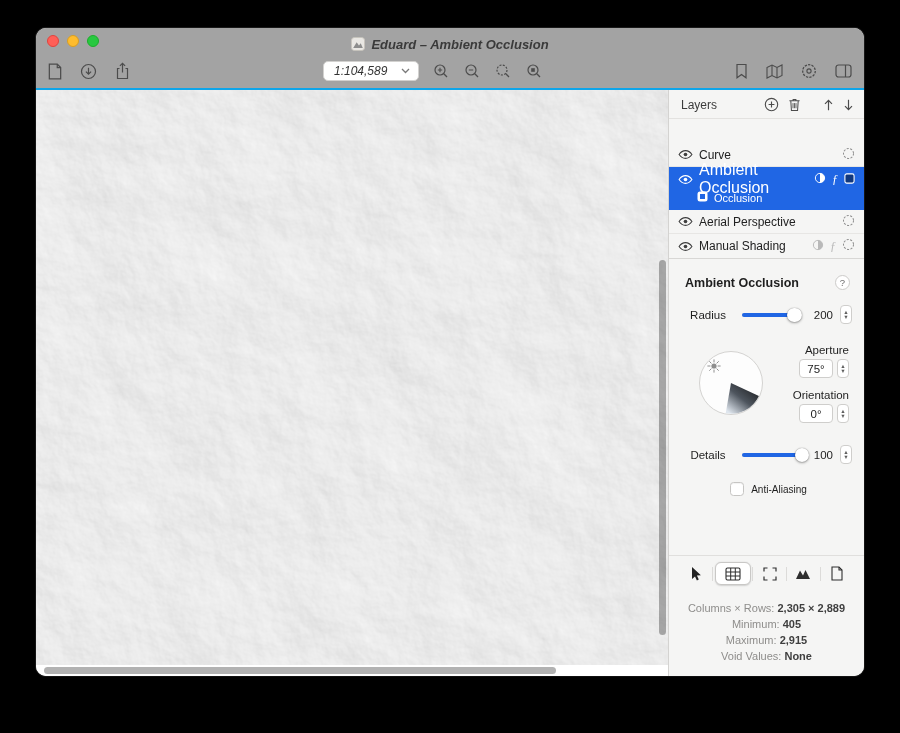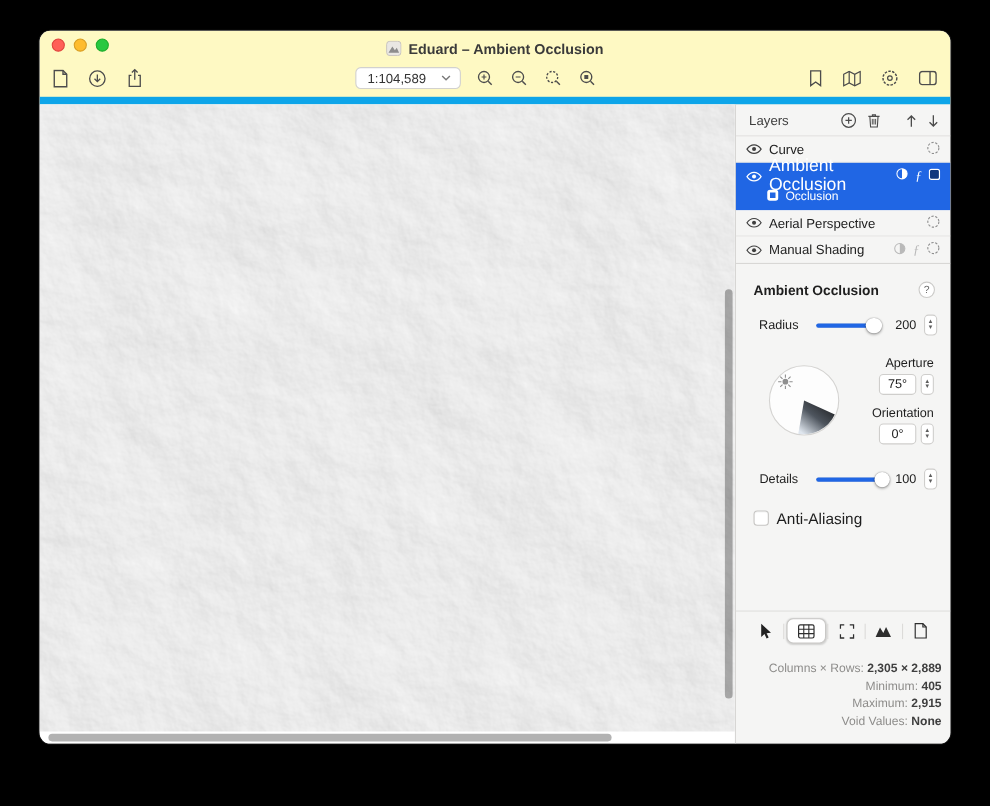--- a/index.html
+++ b/index.html
@@ -11,21 +11,21 @@
     overflow:hidden;
     -webkit-font-smoothing:antialiased;
   }
   .window {
     position:absolute; left:36px; top:28px; width:828px; height:648px;
     background:#f5f5f4; border-radius:10px;
     box-shadow:0 22px 60px rgba(0,0,0,.65), 0 0 0 1px rgba(255,255,255,.12);
     display:flex; flex-direction:column; overflow:hidden;
   }
   
-  .header { background:#fef9c3; border-bottom:7px solid #0ea5e9; flex:0 0 auto; }
+  .header { background:#a3a3a3; border-bottom:2px solid #0ea5e9; flex:0 0 auto;font-style:italic; }
   .titlebar { height:26px; position:relative; display:flex; align-items:center; }
   .traffic { position:absolute; left:11px; top:7px; display:flex; gap:8px; }
   .light { width:12px; height:12px; border-radius:50%; display:inline-block; }
   .light.red { background:#ff5f57; border:0.5px solid #e0443e; }
   .light.yellow { background:#febc2e; border:0.5px solid #d89e24; }
   .light.green { background:#28c840; border:0.5px solid #1dad2b; }
   .title { margin:0 auto; padding-top:6px; font-size:13px; font-weight:700; color:#3a3a3a; display:flex; align-items:center; gap:6px; }
   .toolbar { height:34px; display:flex; align-items:center; padding:0 12px; color:#4c4c4c; }
   .tgroup { display:flex; align-items:center; gap:18px; }
   .tgroup.zooms { gap:15px; margin-left:14px; }
@@ -42,21 +42,21 @@
   .map-canvas { position:absolute; left:0; top:0; right:0; bottom:11px; }
   .map-canvas svg { width:100%; height:100%; display:block; }
   .vscroll { position:absolute; right:2px; top:29%; width:7px; height:64%; background:rgba(0,0,0,.30); border-radius:4px; }
   .hscroll { position:absolute; left:8px; bottom:2px; height:7px; width:81%; background:rgba(0,0,0,.30); border-radius:4px; }
   
   .sidebar { width:196px; flex:0 0 196px; border-left:1px solid #d4d3d1; background:#f5f5f4; display:flex; flex-direction:column; color:#222; }
   .layers-header { display:flex; align-items:center; padding:7px 10px 6px 12px; border-bottom:1px solid #e3e2e0; }
   .layers-title { font-size:12px; color:#3c3c3c; }
   .lh-btns { margin-left:auto; display:flex; align-items:center; gap:9px; color:#4c4c4c; }
   .lh-gap { width:4px; }
-  .layer-list { border-bottom:1px solid #d8d7d5; }
+  .layer-list { border-bottom:1px solid #d8d7d5;margin-top:24px; }
   .layer-row { display:flex; align-items:center; gap:6px; padding:0 9px; height:24px; border-bottom:1px solid #e7e6e4; font-size:12px; color:#222; }
   .layer-row .eye { color:#3f3f3f; display:flex; }
   .l-right { margin-left:auto; display:flex; align-items:center; gap:6px; color:#8f8f8f; }
   .l-right .dim { color:#b9b9b9; }
   .sel-block { background:#2066e4; color:#fff; border-bottom:none; padding:2px 0 4px; }
   .sel-main, .sel-sub { display:flex; align-items:center; gap:6px; padding:0 9px; }
   .sel-main { height:20px; }
   .sel-main .eye { color:#fff; display:flex; }
   .sel-main .l-right { color:#fff; }
   .sel-sub { height:17px; padding-left:28px; font-size:11px; }
@@ -75,29 +75,29 @@
   .value { width:24px; text-align:right; font-size:11.5px; color:#1e1e1e; flex:0 0 24px; }
   .stepper { width:12px; height:19px; background:#fff; border:1px solid #cfcecc; border-radius:4px; display:flex; flex-direction:column; align-items:center; justify-content:center; color:#5e5e5e; }
   .stepper span { font-size:5.5px; line-height:5px; }
   
   .ap-block { display:flex; align-items:center; margin:18px 0 4px 0; }
   .dial { width:68px; height:68px; margin-left:16px; flex:0 0 68px; }
   .ap-fields { flex:1; display:flex; flex-direction:column; align-items:flex-end; padding-right:3px; gap:3px; }
   .ap-label { font-size:11.5px; color:#1e1e1e; margin-top:2px; }
   .field-row { display:flex; align-items:flex-end; gap:4px; margin-bottom:6px; }
   .degfield { min-width:34px; height:19px; background:#fff; border:1px solid #cfcecc; border-radius:4px; font-size:11.5px; color:#1e1e1e; display:flex; align-items:center; justify-content:center; padding:0 4px; }
-  .checkbox-row { display:flex; align-items:center; gap:7px; margin:18px 0 0 4px; font-size:14px; color:#1e1e1e; }
+  .checkbox-row { display:flex; align-items:center; gap:7px; margin:18px 0 0 4px; font-size:10px; color:#1e1e1e;justify-content:center; }
   .checkbox { width:14px; height:14px; background:#fff; border:1px solid #c6c5c3; border-radius:3.5px; box-shadow:inset 0 1px 1px rgba(0,0,0,.05); }
   .side-spacer { flex:1; }
   
   .mode-bar { display:flex; align-items:center; justify-content:space-between; padding:6px 12px; border-top:1px solid #e0dfdd; color:#2e2e2e; }
   .mode-btn { display:flex; align-items:center; justify-content:center; width:30px; height:23px; }
   .mode-btn.selected { background:#ffffff; border:1px solid #c9c8c6; border-radius:6px; box-shadow:0 0.5px 1.5px rgba(0,0,0,.15); width:36px; }
   .mdiv { width:1px; height:14px; background:#dcdbd9; }
-  .info { padding:9px 8px 12px; text-align:right; font-size:11px; color:#8e8d8b; line-height:16px; }
+  .info { padding:9px 8px 12px; text-align:center; font-size:11px; color:#8e8d8b; line-height:16px; }
   .info b { color:#3f3f3f; font-weight:700; }
 </style>
 </head>
 <body>
 
 <div class="window">
   <div class="header">
     <div class="titlebar">
       <div class="traffic">
         <span class="light red"></span>

